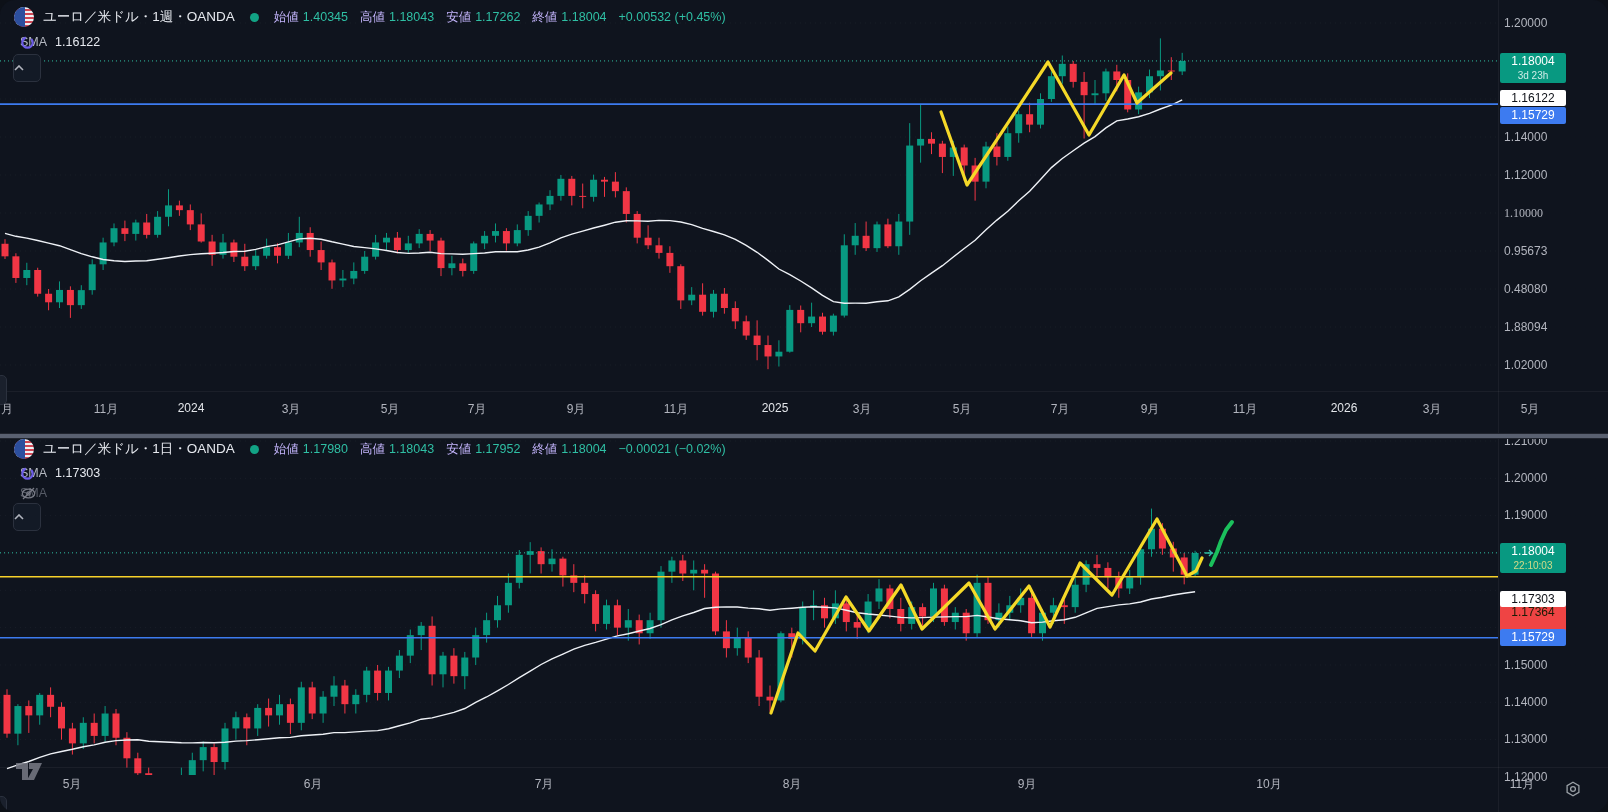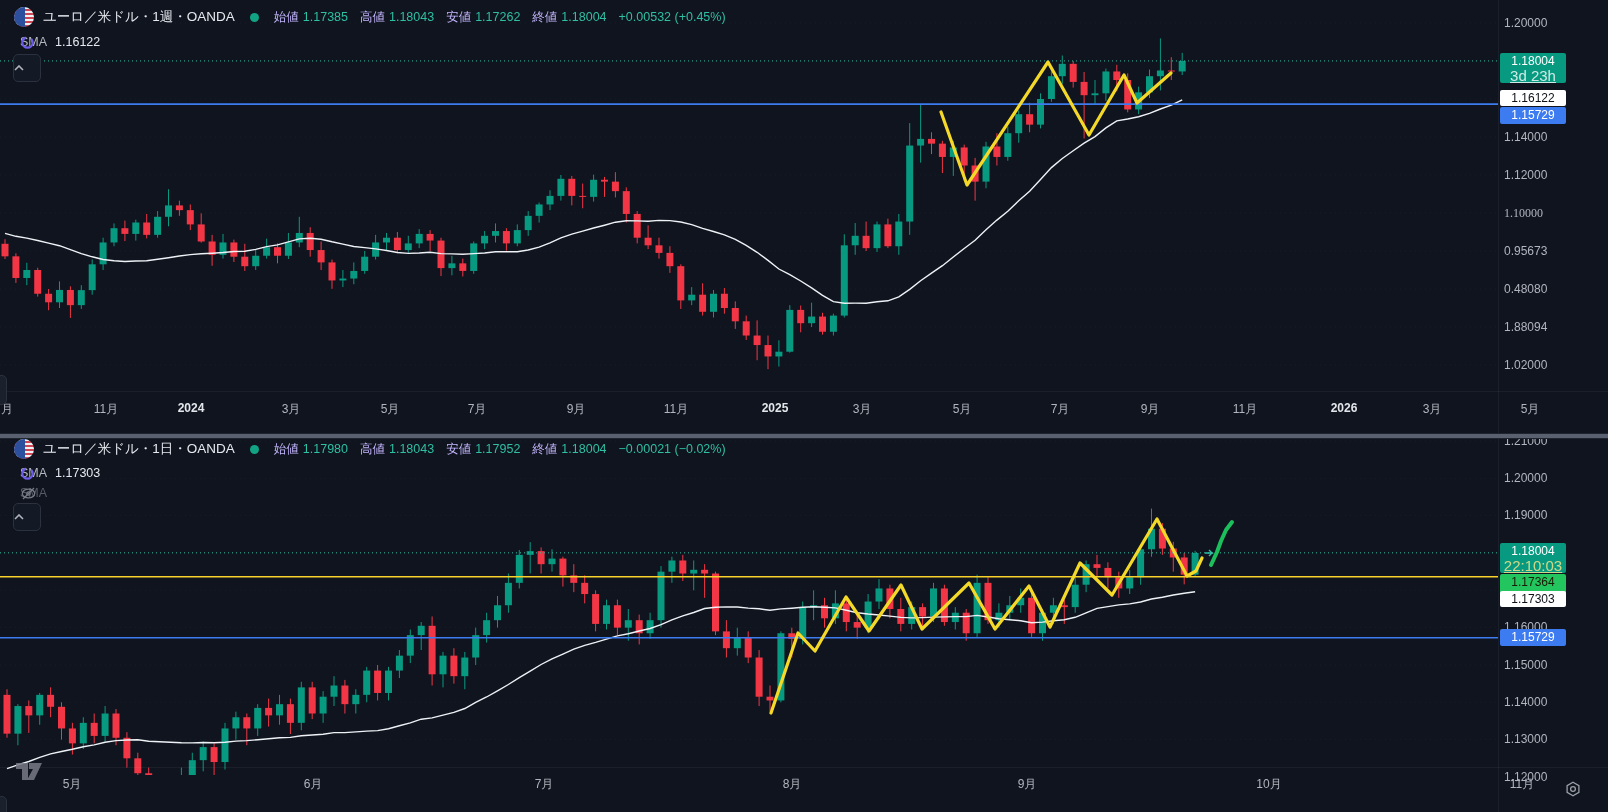--- a/index.html
+++ b/index.html
@@ -1,39 +1,39 @@
 <!DOCTYPE html>
 <html><head>
 <meta charset="utf-8">
 <style>
   html,body{margin:0;padding:0;background:#0d1118;}
   #root{position:relative;width:1608px;height:812px;background:#0f141e;overflow:hidden;
-        font-family:"Liberation Sans","DejaVu Sans",sans-serif;-webkit-font-smoothing:antialiased;}
+        font-family:"Liberation Sans","DejaVu Sans",sans-serif;border-radius:15px;-webkit-font-smoothing:antialiased;}
   svg{position:absolute;left:0;display:block;}
   .legend{position:absolute;left:14px;display:flex;align-items:center;gap:9px;height:22px;z-index:30;}
   .sym{color:#e6e9ef;font-size:13.5px;white-space:nowrap;}
   .mdot{width:9px;height:9px;border-radius:50%;background:#12a385;margin:0 6px;}
   .ohlc{display:flex;align-items:center;gap:4px;font-size:12.5px;white-space:nowrap;}
   .olab{color:#c4b5fd;}
   .oval{color:#2fbfa4;margin-right:8px;}
   .flag{width:20px;height:20px;border-radius:50%;flex:0 0 20px;
         background:repeating-linear-gradient(0deg,#cf4553 0 2px,#eef1f5 2px 4px);position:relative;overflow:hidden;box-shadow:0 0 0 1px rgba(255,255,255,.08) inset;}
   .flag::before{content:"";position:absolute;left:0;top:0;width:55%;height:100%;background:#2c4f9e;}
   .smarow{position:absolute;left:20px;display:flex;align-items:center;gap:8px;height:18px;z-index:30;}
   .smalab{color:#b4b8c1;font-size:12.5px;}
   .smaval{color:#e6e9ef;font-size:12.5px;}
   .smadim{color:#565b66;}
   .collapse-btn{position:absolute;left:13px;width:26px;height:26px;border:1px solid #2b313e;border-radius:5px;
         background:#131a26;display:flex;align-items:center;justify-content:center;z-index:30;cursor:pointer;}
   .axis-label{position:absolute;left:1504px;color:#b2b5be;font-size:12px;transform:translateY(-50%);z-index:5;}
   .time-label{position:absolute;color:#b2b5be;font-size:12px;transform:translateX(-50%);z-index:5;white-space:nowrap;}
-  .time-label.bold{color:#e3e6ea;font-weight:bold;}
+  .time-label.bold{color:#e3e6ea;font-weight:normal;}
   .tag{position:absolute;left:1500px;width:66px;box-sizing:border-box;border-radius:2px;
        font-size:12px;text-align:center;z-index:20;line-height:15px;}
-  .tag .sub{font-size:15px;opacity:.8;line-height:13px;text-decoration:underline;}
+  .tag .sub{font-size:10px;opacity:.8;line-height:13px;}
   .sep{position:absolute;left:0;width:1608px;z-index:25;}
   .hline{position:absolute;left:0;width:1608px;height:1px;background:rgba(255,255,255,.05);z-index:4;}
   .vline{position:absolute;top:0;height:812px;width:1px;background:rgba(255,255,255,.05);left:1498px;z-index:4;}
   .ltab{position:absolute;left:-4px;width:9px;border:1px solid #2b313e;background:#1a202c;border-radius:5px;z-index:26;}
   .gear{position:absolute;z-index:30;cursor:pointer;}
   .tvlogo{position:absolute;left:14px;top:756px;z-index:30;opacity:.85;cursor:pointer;}
 </style>
 </head>
 <body>
 
@@ -521,21 +521,21 @@
   <div class="hline" style="top:767px"></div>
 
   <div class="sep" style="top:433px;height:4px;background:#596070;border-top:1px solid #20242e;border-bottom:1px solid #20242e"></div>
 
   <div class="legend" style="top:6px">
     <span class="flag"></span>
     <span class="sym">ユーロ／米ドル・1週・OANDA</span>
     <span class="mdot"></span>
     <span class="ohlc">
       <span class="olab">始値</span>
-      <span class="oval">1.17385</span>
+      <span class="oval">1.40345</span>
       <span class="olab">高値</span>
       <span class="oval">1.18043</span>
       <span class="olab">安値</span>
       <span class="oval">1.17262</span>
       <span class="olab">終値</span>
       <span class="oval">1.18004</span>
       <span class="oval">+0.00532 (+0.45%)</span>
     </span>
   </div>
   <div class="smarow" style="top:33px">
@@ -592,21 +592,21 @@
     <div>1.18004</div>
     <div class="sub">3d 23h</div>
   </div>
   <div class="tag" style="top:90px;height:16px;background:#ffffff;color:#0d1017;line-height:16px">1.16122</div>
   <div class="tag" style="top:107px;height:17px;background:#3d7bf0;color:#fff;line-height:17px">1.15729</div>
 
   <div class="tag" style="top:543px;height:30px;background:#089981;color:#fff;padding-top:1px">
     <div>1.18004</div>
     <div class="sub" style="color:#ffe98a">22:10:03</div>
   </div>
-  <div class="tag" style="top:574px;height:29px;background:#22c55e;color:#1b1b05;line-height:16px">1.17364</div>
+  <div class="tag" style="top:604px;height:29px;background:#ef4444;color:#1b1b05;line-height:16px">1.17364</div>
   <div class="tag" style="top:591px;height:16px;background:#ffffff;color:#0d1017;line-height:16px">1.17303</div>
   <div class="tag" style="top:629px;height:17px;background:#3d7bf0;color:#fff;line-height:17px">1.15729</div>
 
   <div class="ltab" style="top:375px;height:28px"></div>
   <div class="ltab" style="top:796px;height:22px"></div>
 
   <svg class="tvlogo" width="30" height="26" viewBox="0 0 30 26">
     <path d="M2 7 H14 V24 H8 V13 H2 Z" fill="#787b86"></path>
     <path d="M15 7 H28 L20 24 H13 L19 13 H15 Z" fill="#787b86"></path>
   </svg>

